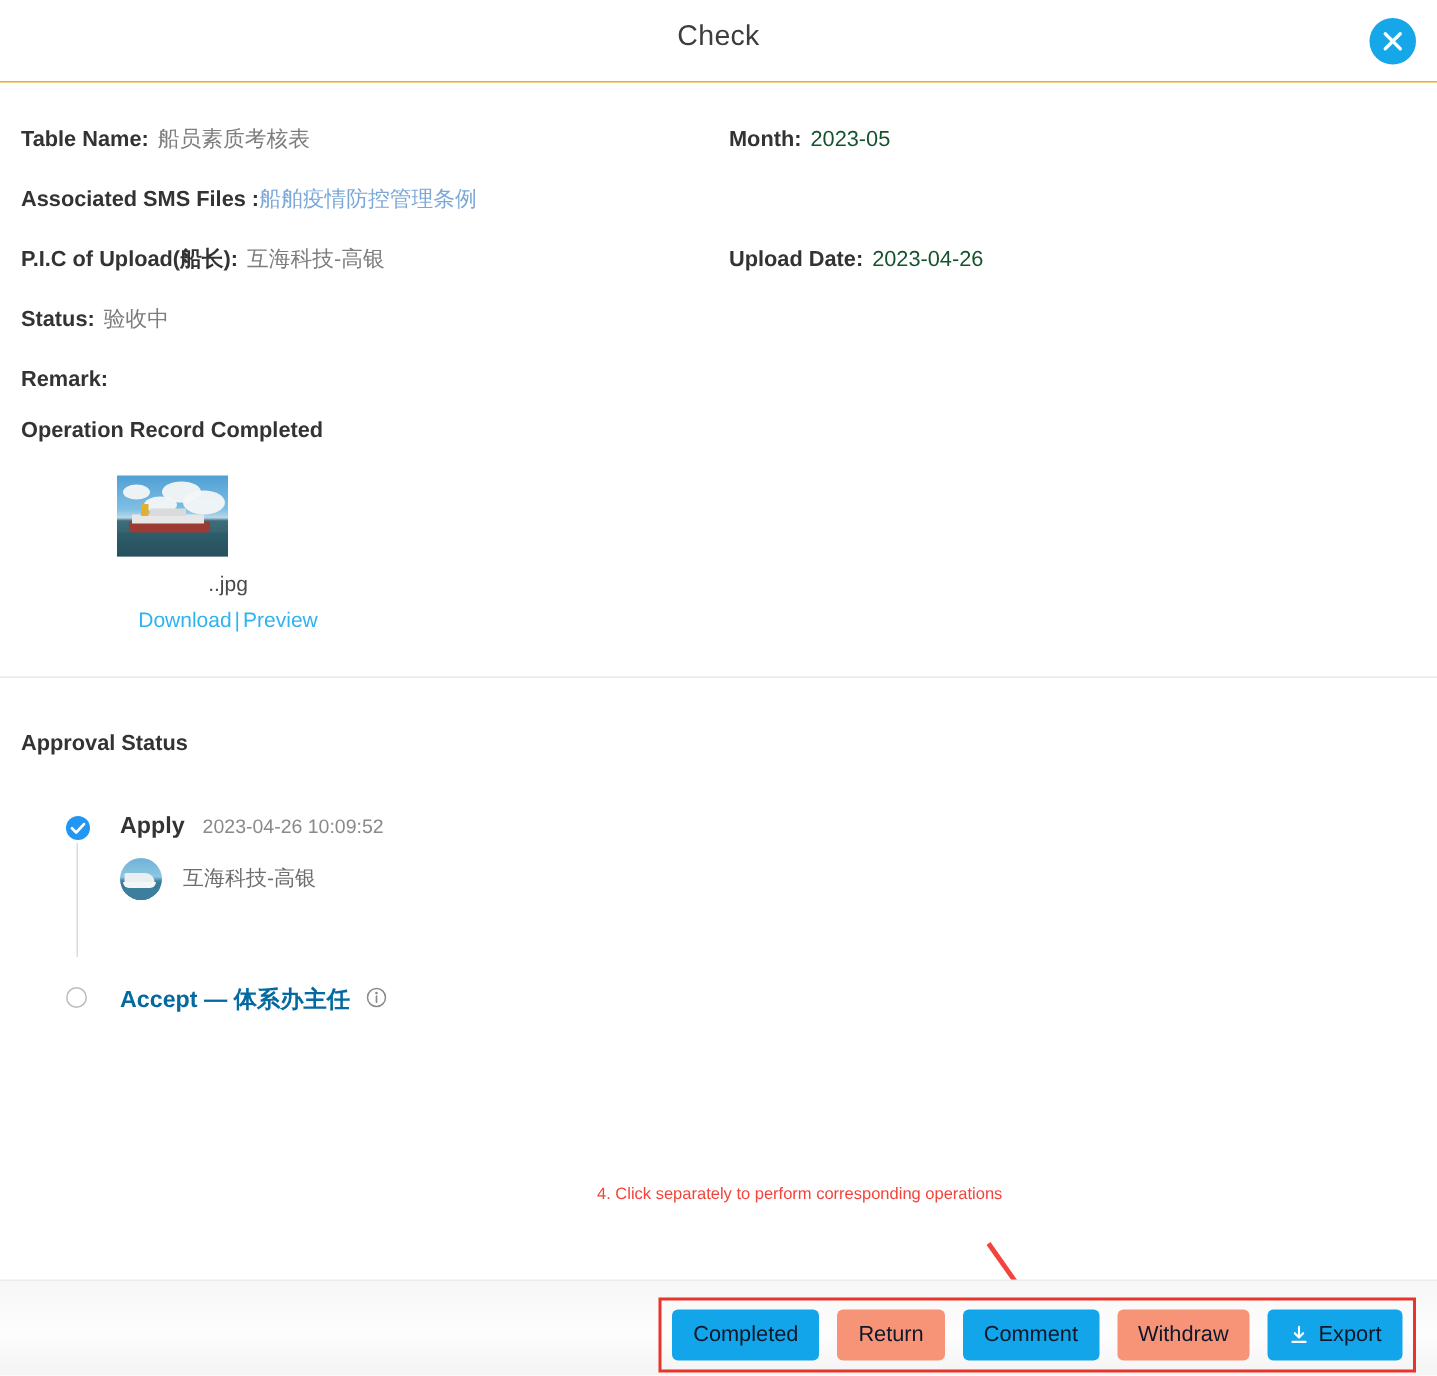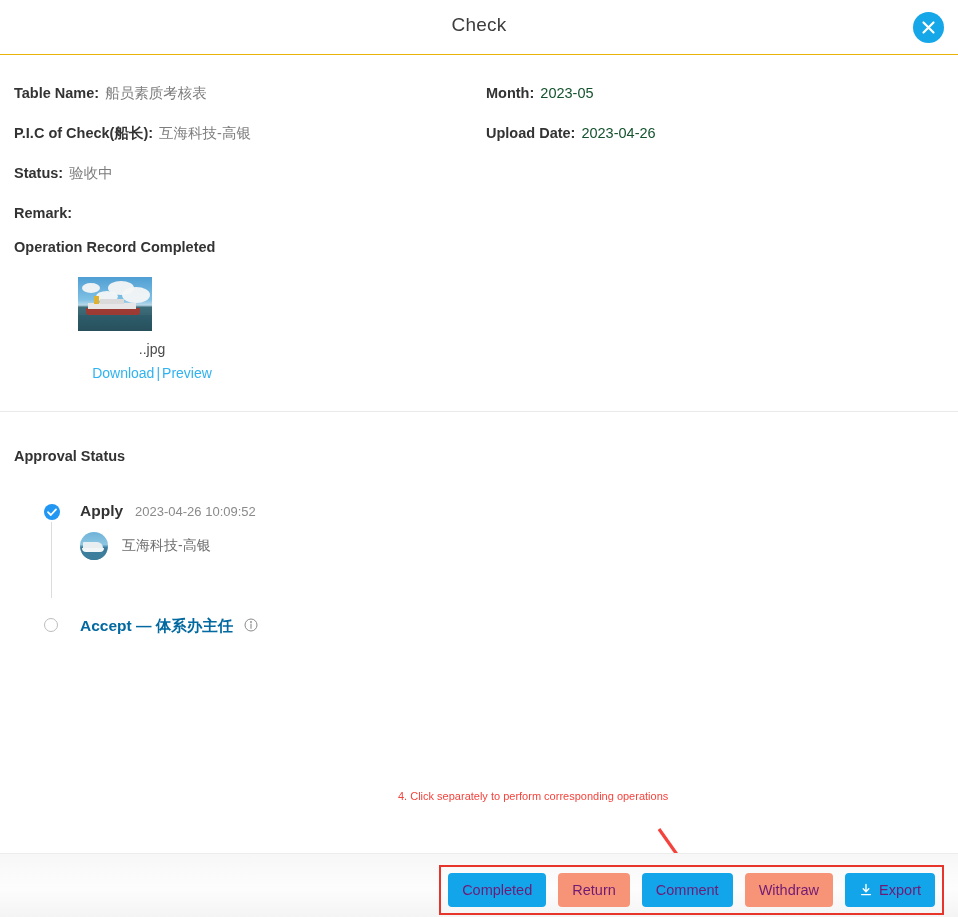--- a/index.html
+++ b/index.html
@@ -342,21 +342,21 @@
     display: flex;
     align-items: center;
     gap: 12px;
     border: 2px solid #e8352b;
     padding: 6px 7px;
     box-sizing: border-box;
   }
   .btn {
     border: none;
     border-radius: 4px;
-    color: #701a75;
+    color: #0f172a;
     font-size: 14.5px;
     font-family: "Liberation Sans", sans-serif;
     padding: 0 14px;
     height: 34px;
     line-height: 34px;
     cursor: pointer;
     white-space: nowrap;
     display: inline-flex;
     align-items: center;
     justify-content: center;
@@ -386,24 +386,29 @@
 
     <div class="field-row">
       <div class="col-left">
         <span class="lbl">Table Name:</span><span class="val">船员素质考核表</span>
       </div>
       <div class="col-right">
         <span class="lbl">Month:</span><span class="val-dark">2023-05</span>
       </div>
     </div>
 
-
     <div class="field-row">
       <div class="col-left">
-        <span class="lbl">P.I.C of Check(船长):</span><span class="val">互海科技-高银</span>
+        <span class="lbl">Associated SMS Files :</span><a class="link-soft">船舶疫情防控管理条例</a>
+      </div>
+    </div>
+
+    <div class="field-row">
+      <div class="col-left">
+        <span class="lbl">P.I.C of Upload(船长):</span><span class="val">互海科技-高银</span>
       </div>
       <div class="col-right">
         <span class="lbl">Upload Date:</span><span class="val-dark">2023-04-26</span>
       </div>
     </div>
 
     <div class="field-row">
       <div class="col-left">
         <span class="lbl">Status:</span><span class="val">验收中</span>
       </div>

